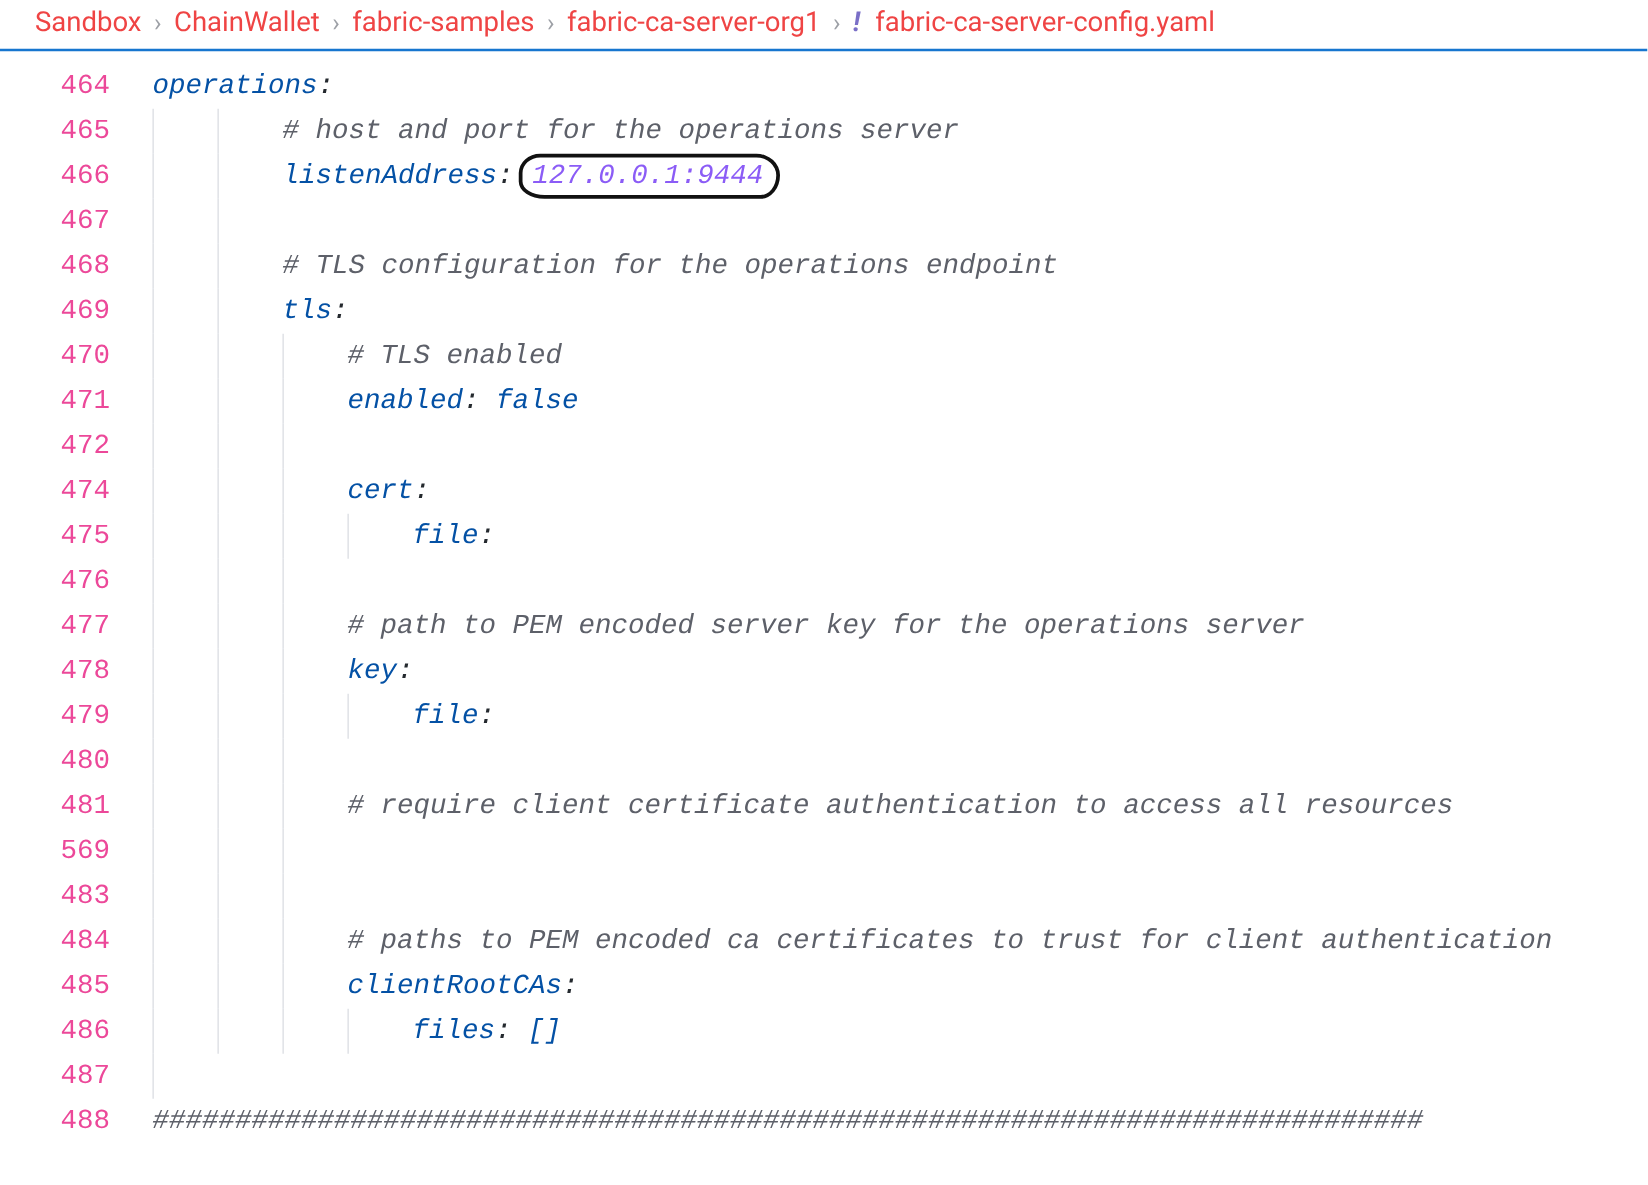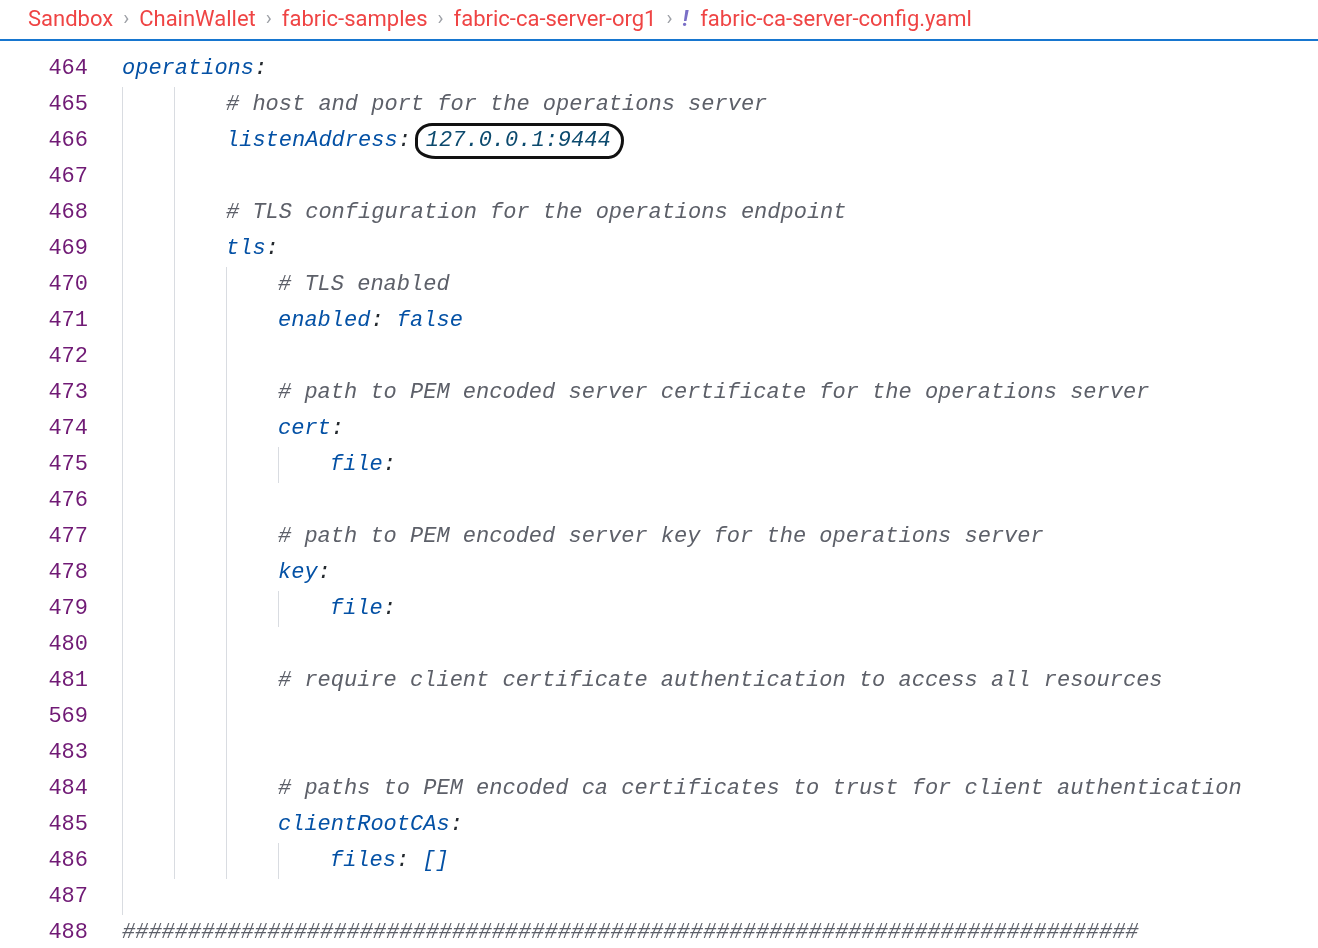--- a/index.html
+++ b/index.html
@@ -50,21 +50,21 @@
     padding-top: 10px;
   }
   .line {
     display: flex;
     align-items: stretch;
   }
   .gutter {
     width: 88px;
     flex: 0 0 88px;
     text-align: right;
-    color: #701a75;
+    color: #ec4899;
     padding-right: 20px;
     user-select: none;
     font-variant-numeric: tabular-nums;
   }
   .code {
     flex: 1 1 auto;
     position: relative;
     white-space: pre;
     font-style: italic;
   }
@@ -81,21 +81,21 @@
   }
   .txt {
     position: relative;
   }
 
   
   .k   { color: #0451a5; }  
   .p   { color: #24292e; }  
   .c   { color: #5d6069; }  
   .kw  { color: #0451a5; }  
-  .v   { color: #0c4a6e; text-align: right; }  
+  .v   { color: #8b5cf6; text-align: right; }  
   .hash{ color: #5d6069; letter-spacing: 0; }
   .ind { display: inline-block; }
 
   .boxed {
     display: inline-block;
     padding: 0 10px 0 8px;
     margin-left: 4px;
     border: 3px solid #111;
     border-radius: 20px 22px 18px 24px / 18px 20px 22px 16px;
     line-height: 30px;
@@ -150,24 +150,20 @@
       </div>
       <div class="line">
         <div class="gutter">471</div>
         <div class="code"><div class="guides" style="left: 14px;"><div class="guide" style="width: 52px;"></div><div class="guide" style="width: 52px;"></div><div class="guide" style="width: 52px;"></div></div><span class="txt"><span class="ind" style="width: 170px;"></span><span class="k">enabled</span><span class="p">: </span><span class="kw">false</span></span></div>
       </div>
       <div class="line">
         <div class="gutter">472</div>
         <div class="code"><div class="guides" style="left: 14px;"><div class="guide" style="width: 52px;"></div><div class="guide" style="width: 52px;"></div><div class="guide" style="width: 52px;"></div></div><span class="txt"><span class="ind" style="width: 14px;"></span></span></div>
       </div>
       <div class="line">
-        <div class="gutter">473</div>
-        <div class="code"><div class="guides" style="left: 14px;"><div class="guide" style="width: 52px;"></div><div class="guide" style="width: 52px;"></div><div class="guide" style="width: 52px;"></div></div><span class="txt"><span class="ind" style="width: 170px;"></span><span class="c"># path to PEM encoded server certificate for the operations server</span></span></div>
-      </div>
-      <div class="line">
         <div class="gutter">474</div>
         <div class="code"><div class="guides" style="left: 14px;"><div class="guide" style="width: 52px;"></div><div class="guide" style="width: 52px;"></div><div class="guide" style="width: 52px;"></div></div><span class="txt"><span class="ind" style="width: 170px;"></span><span class="k">cert</span><span class="p">:</span></span></div>
       </div>
       <div class="line">
         <div class="gutter">475</div>
         <div class="code"><div class="guides" style="left: 14px;"><div class="guide" style="width: 52px;"></div><div class="guide" style="width: 52px;"></div><div class="guide" style="width: 52px;"></div><div class="guide" style="width: 52px;"></div></div><span class="txt"><span class="ind" style="width: 222px;"></span><span class="k">file</span><span class="p">:</span></span></div>
       </div>
       <div class="line">
         <div class="gutter">476</div>
         <div class="code"><div class="guides" style="left: 14px;"><div class="guide" style="width: 52px;"></div><div class="guide" style="width: 52px;"></div><div class="guide" style="width: 52px;"></div></div><span class="txt"><span class="ind" style="width: 14px;"></span></span></div>

